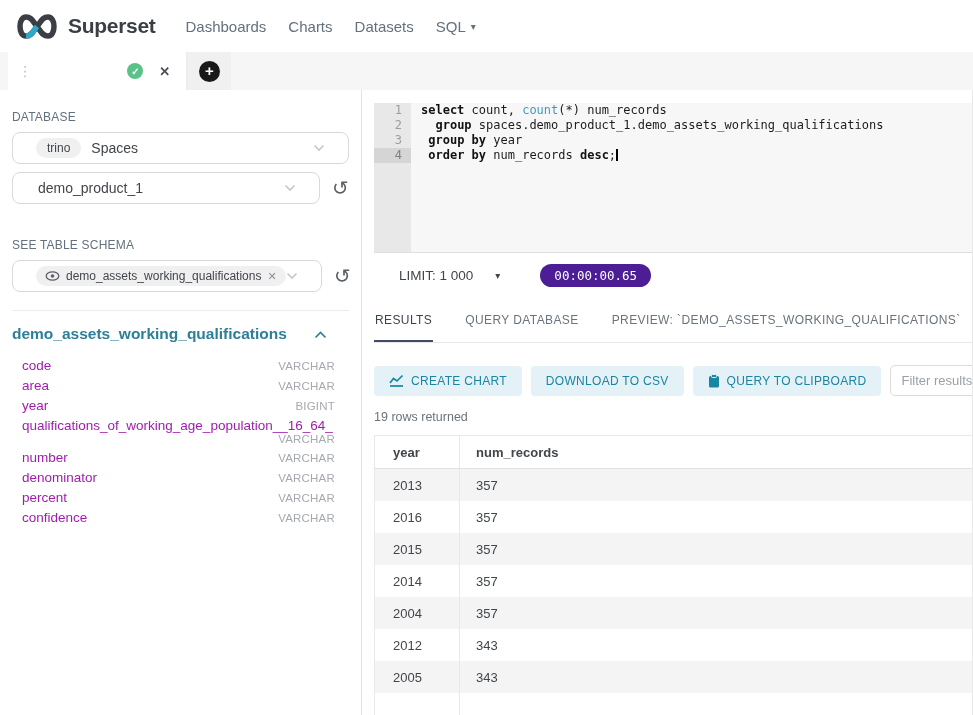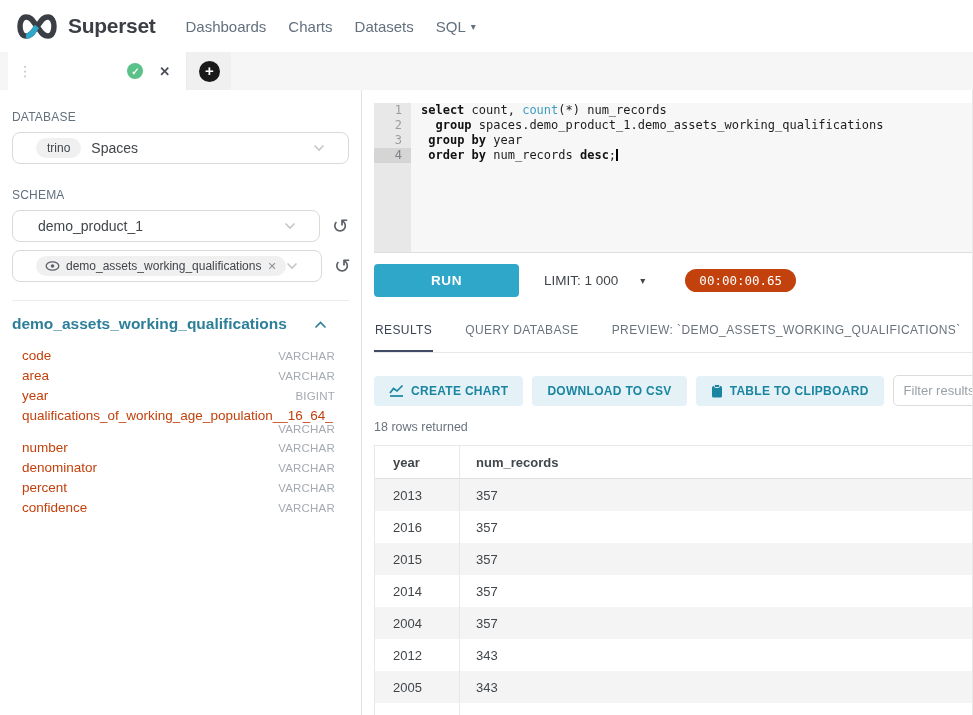--- a/index.html
+++ b/index.html
@@ -46,21 +46,21 @@
   .mt24 { margin-top:24px; } .mt34 { margin-top:34px; }
   .table-pill { background:#f0f0f0; border-radius:12px; padding:3px 9px; font-size:12px; color:#41464b;
                 display:flex; align-items:center; gap:6px; white-space:nowrap; }
   .pill-close { color:#8d9299; font-size:11px; cursor:pointer; }
   .divider { border-top:1px solid #ececec; margin-top:18px; }
   .table-title-row { display:flex; align-items:center; margin-top:14px; }
   .table-title { font-size:15.5px; font-weight:bold; color:#2d7f99; }
   .collapse-btn { margin-left:auto; margin-right:22px; cursor:pointer; }
   .cols-list { margin-top:12px; }
   .col-row { display:flex; flex-wrap:wrap; align-items:baseline; padding:2.5px 14px 2.5px 10px; }
-  .col-name { font-size:13.5px; color:#c2410c; margin-right:8px; }
+  .col-name { font-size:13.5px; color:#a21caf; margin-right:8px; }
   .col-type { font-size:11.5px; color:#a5a9b0; margin-left:auto; letter-spacing:0.2px; }
 
   
   .content { flex:1; padding:13px 0 0 12px; overflow:hidden; border-right:1px solid #e8e8e8; }
 
   .editor { height:150px; background:#f7f7f7; border-bottom:1px solid #dedede; display:flex;
             font-family:"DejaVu Sans Mono", monospace; font-size:12px; }
   .gutter { width:37px; background:#e8e8e8; flex-shrink:0; }
   .gutter-cell { height:15px; line-height:15px; text-align:right; padding-right:9px; color:#9a9da2; }
   .gutter-cell.active { background:#d5d5d5; color:#7e8186; }
@@ -69,30 +69,30 @@
   .tok-kw { font-weight:bold; color:#121212; }
   .tok-fn { color:#3e9cbf; }
   .cursor { display:inline-block; width:1.5px; height:12px; background:#000; vertical-align:-2px; }
 
   .toolbar { display:flex; align-items:center; margin-top:11px; }
   .run-btn { width:145px; height:33px; background:#2fa7c8; border:none; border-radius:4px;
              color:#fff; font-weight:bold; font-size:13.5px; letter-spacing:0.6px; cursor:pointer;
              font-family:"Liberation Sans", sans-serif; }
   .limit-group { margin-left:25px; display:flex; align-items:center; font-size:13.5px; color:#41464b; cursor:pointer; }
   .limit-caret { font-size:10px; color:#41464b; margin-left:22px; }
-  .timer-badge { margin-left:40px; background:#c2410c; color:#fff; border-radius:12px;
+  .timer-badge { margin-left:40px; background:#4c1d95; color:#fff; border-radius:12px;
                  padding:4px 14px; font-family:"DejaVu Sans Mono", monospace; font-size:12.5px; }
 
   .rtabs { display:flex; align-items:flex-end; gap:31px; border-bottom:1px solid #e8e8e8; margin-top:8px; }
   .rtab { font-size:12px; letter-spacing:0.4px; color:#6a737d; padding:18px 1px 13px 1px;
           cursor:pointer; border-bottom:2.5px solid transparent; white-space:nowrap; }
   .rtab.active { color:#3b4354; border-bottom-color:#414b66; }
 
   .actions-row { display:flex; align-items:center; margin-top:22px; flex-wrap:nowrap; }
-  .act-btn { background:#e4f2f8; border:none; border-radius:4px; color:#1a85a0; font-weight:bold;
+  .act-btn { background:#e4f2f8; border:none; border-radius:4px; color:#1a85a0; font-weight:normal;
              font-size:12px; letter-spacing:0.3px; padding:0 15px; height:30px; margin-right:9px;
              display:flex; align-items:center; gap:7px; cursor:pointer; white-space:nowrap;
              font-family:"Liberation Sans", sans-serif; flex-shrink:0; }
   .filter-input { margin-left:auto; height:31px; width:152px; flex-shrink:0; border:1px solid #dcdcdc;
                   border-radius:5px; padding:0 10px; font-size:13px; color:#41464b;
                   font-family:"Liberation Sans", sans-serif; }
   .filter-input::placeholder { color:#9aa0a6; }
 
   .rows-returned { margin-top:14px; font-size:12.5px; color:#6a737d; }
 
@@ -154,33 +154,33 @@
         <span class="engine-pill">trino</span>
         <span class="select-value">Spaces</span>
         <span class="chevron">
           <svg width="12" height="8">
               <polyline points="1.5,1.5 6,6 10.5,1.5" stroke="#c6c6c6" stroke-width="1.6" fill="none"></polyline>
             </svg>
         </span>
       </div>
     </div>
 
-    <div class="field-label mt24">SCHEMA</div>
     <div class="select-row">
       <div class="select">
         <span class="select-value solo">demo_product_1</span>
         <span class="chevron">
           <svg width="12" height="8">
               <polyline points="1.5,1.5 6,6 10.5,1.5" stroke="#c6c6c6" stroke-width="1.6" fill="none"></polyline>
             </svg>
         </span>
       </div>
       <span class="refresh-btn">↻</span>
     </div>
 
+    <div class="field-label mt34">SEE TABLE SCHEMA</div>
     <div class="select-row">
       <div class="select">
         <span class="table-pill">
           <svg width="15" height="10">
             <ellipse cx="7.5" cy="5" rx="6.3" ry="4.2" fill="none" stroke="#5c6067" stroke-width="1.3"></ellipse>
             <circle cx="7.5" cy="5" r="1.8" fill="#5c6067"></circle>
           </svg>
           <span>demo_assets_working_qualifications</span>
           <span class="pill-close">✕</span>
         </span>
@@ -251,21 +251,20 @@
         </div>
       <div class="code-area">
           <div class="code-line"><span class="tok-kw">select</span><span> count, </span><span class="tok-fn">count</span><span>(*) num_records</span></div>
           <div class="code-line"><span>  </span><span class="tok-kw">group</span><span> spaces.demo_product_1.demo_assets_working_qualifications</span></div>
           <div class="code-line"><span> </span><span class="tok-kw">group by</span><span> year</span></div>
           <div class="code-line"><span> </span><span class="tok-kw">order by</span><span> num_records </span><span class="tok-kw">desc</span><span>;</span><span class="cursor"></span></div>
         </div>
     </div>
 
     <div class="toolbar">
-      <button class="run-btn">RUN</button>
       <span class="limit-group">
         <span>LIMIT:</span>&nbsp;
         <span>1 000</span>
         <span class="limit-caret">▾</span>
       </span>
       <span class="timer-badge">00:00:00.65</span>
     </div>
 
     <div class="rtabs">
         <div class="rtab active">RESULTS</div>
@@ -282,26 +281,26 @@
         <span>CREATE CHART</span>
       </button>
       <button class="act-btn">
         <span>DOWNLOAD TO CSV</span>
       </button>
       <button class="act-btn">
         <svg width="12" height="14">
           <rect x="1" y="2" width="10" height="11.5" rx="1.5" fill="#1a85a0"></rect>
           <rect x="3.5" y="0.5" width="5" height="3" rx="1" fill="#1a85a0" stroke="#e4f2f8" stroke-width="1"></rect>
         </svg>
-        <span>TABLE TO CLIPBOARD</span>
+        <span>QUERY TO CLIPBOARD</span>
       </button>
       <input class="filter-input" type="text" placeholder="Filter results" style="">
     </div>
 
-    <div class="rows-returned">18 rows returned</div>
+    <div class="rows-returned">19 rows returned</div>
 
     <div class="rtable">
       <div class="trow head">
         <span class="cell-year">year</span>
         <span class="cell-num">num_records</span>
       </div>
       <div id="table-body">
           <div class="trow stripe">
             <span class="cell-year">2013</span>
             <span class="cell-num">357</span>

